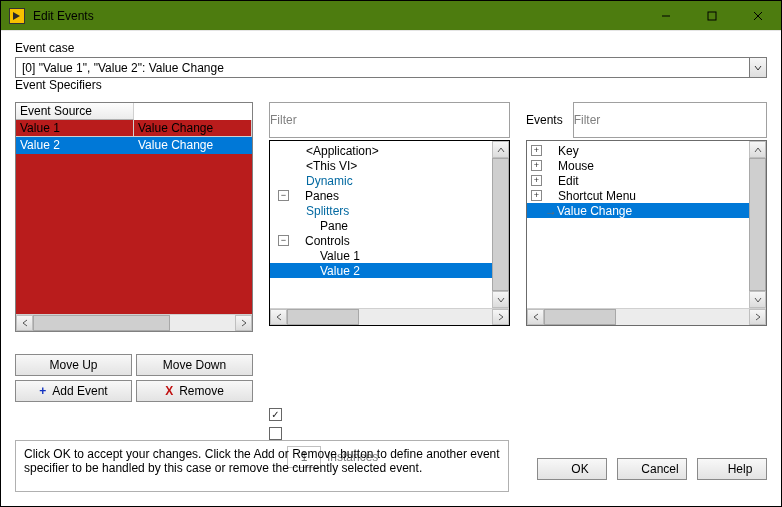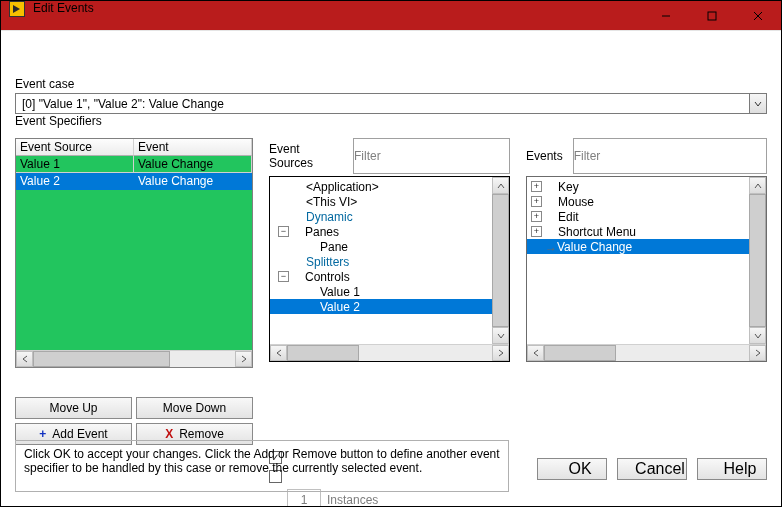--- a/index.html
+++ b/index.html
@@ -13,23 +13,23 @@
     height: 507px;
     overflow: hidden;
     border: 1px solid #000;
     position: relative;
   }
 
   
   .titlebar {
     height: 30px;
     display: flex;
-    align-items: flex-start;
+    align-items: center;
     padding: 0 0 0 8px;
-    background: #b91c1c;
+    background: #4d7c0f;
     border-bottom: 1px solid #e5e5e5;
   }
   .titlebar-icon {
     width: 16px; height: 16px;
     background: #f7c100;
     border: 1px solid #333;
     margin-right: 8px;
     position: relative;
   }
   .titlebar-icon::after {
@@ -47,21 +47,21 @@
     width: 46px; height: 100%;
     display: flex; align-items: center; justify-content: center;
     font-size: 10px;
   }
   .win-btn svg { width: 10px; height: 10px; }
 
   .content {
     padding: 10px 14px 12px 14px;
   }
 
-  .label { margin-bottom: 2px; margin-top: 36px; }
+  .label { margin-bottom: 2px; }
 
   .combo {
     display: flex;
     border: 1px solid #7a7a7a;
     height: 21px;
     background: #fff;
   }
   .combo-text {
     flex: 1;
     padding: 2px 6px;
@@ -79,21 +79,21 @@
   .main-row {
     display: flex;
     gap: 16px;
     margin-top: 10px;
   }
 
   
   .left-col { width: 238px; display: flex; flex-direction: column; }
   .spec-table {
     border: 1px solid #808080;
-    background: #22c55e;
+    background: #b91c1c;
     height: 230px;
     display: flex;
     flex-direction: column;
   }
   .spec-head, .spec-row {
     display: flex;
     height: 17px;
     font-size: 12px;
     line-height: 16px;
   }
@@ -136,21 +136,21 @@
     flex: 1;
     background: #ececec;
   }
   .hscroll .thumb {
     height: 100%;
     background: #cfcfcf;
     border: 1px solid #a8a8a8;
   }
 
   .btn-grid {
-    margin-top: 29px;
+    margin-top: 22px;
     display: grid;
     grid-template-columns: 1fr 1fr;
     gap: 4px;
   }
   .btn {
     height: 22px;
     border: 1px solid #8a8a8a;
     background: linear-gradient(#f8f8f8,#e3e3e3);
     display: flex;
     align-items: center;
@@ -301,21 +301,21 @@
     gap: 10px;
   }
   .footer-btns .fbtn {
     width: 70px;
     height: 22px;
     border: 1px solid #8a8a8a;
     background: linear-gradient(#f8f8f8,#e3e3e3);
     display: flex;
     align-items: center;
     justify-content: center;
-    font-size: 16px;
+    font-size: 12px;
     padding-left: 16px;
   }
 
   svg.caret { width: 8px; height: 8px; }
 </style>
 </head>
 <body>
 
 <div class="titlebar">
   <div class="titlebar-icon"></div>
@@ -353,21 +353,20 @@
   </div>
 
   <div class="label" style="margin-top:0">Event Specifiers</div>
 
   <div class="main-row">
 
     <div class="left-col">
       <div class="spec-table">
         <div class="spec-head">
           <div class="spec-cell col-a">Event Source</div>
-          <div class="spec-cell col-b">Event</div>
         </div>
         <div class="spec-body">
           <div class="spec-row">
             <div class="spec-cell col-a">Value 1</div>
             <div class="spec-cell col-b">Value Change</div>
           </div>
           <div class="spec-row selected">
             <div class="spec-cell col-a">Value 2</div>
             <div class="spec-cell col-b">Value Change</div>
           </div>
@@ -402,21 +401,20 @@
           </div>
         <div class="btn">
             <span class="glyph" style="color:#c01010">X</span>
             <span>Remove</span>
           </div>
       </div>
     </div>
 
     <div class="mid-col">
       <div class="panel-head">
-        <span class="lbl">Event Sources</span>
         <input class="filter-input" placeholder="Filter" style="">
       </div>
       <div class="tree-box">
         <div class="tree-body">
           <div class="tree-row">
               <span class="spacer" style="width:32px"></span>
               <span>&lt;Application&gt;</span>
             </div>
           <div class="tree-row">
               <span class="spacer" style="width:32px"></span>
@@ -426,26 +424,26 @@
               <span class="spacer" style="width:32px"></span>
               <span class="txt-dim">Dynamic</span>
             </div>
           <div class="tree-row">
               <span class="spacer" style="width:4px"></span>
               <span class="toggle">−</span>
               <span class="spacer" style="width:12px"></span>
               <span>Panes</span>
             </div>
           <div class="tree-row">
+              <span class="spacer" style="width:32px"></span>
+              <span class="txt-dim">Splitters</span>
+            </div>
+          <div class="tree-row">
               <span class="spacer" style="width:46px"></span>
               <span>Pane</span>
-            </div>
-          <div class="tree-row">
-              <span class="spacer" style="width:32px"></span>
-              <span class="txt-dim">Splitters</span>
             </div>
           <div class="tree-row">
               <span class="spacer" style="width:4px"></span>
               <span class="toggle">−</span>
               <span class="spacer" style="width:12px"></span>
               <span>Controls</span>
             </div>
           <div class="tree-row">
               <span class="spacer" style="width:46px"></span>
               <span>Value 1</span>

